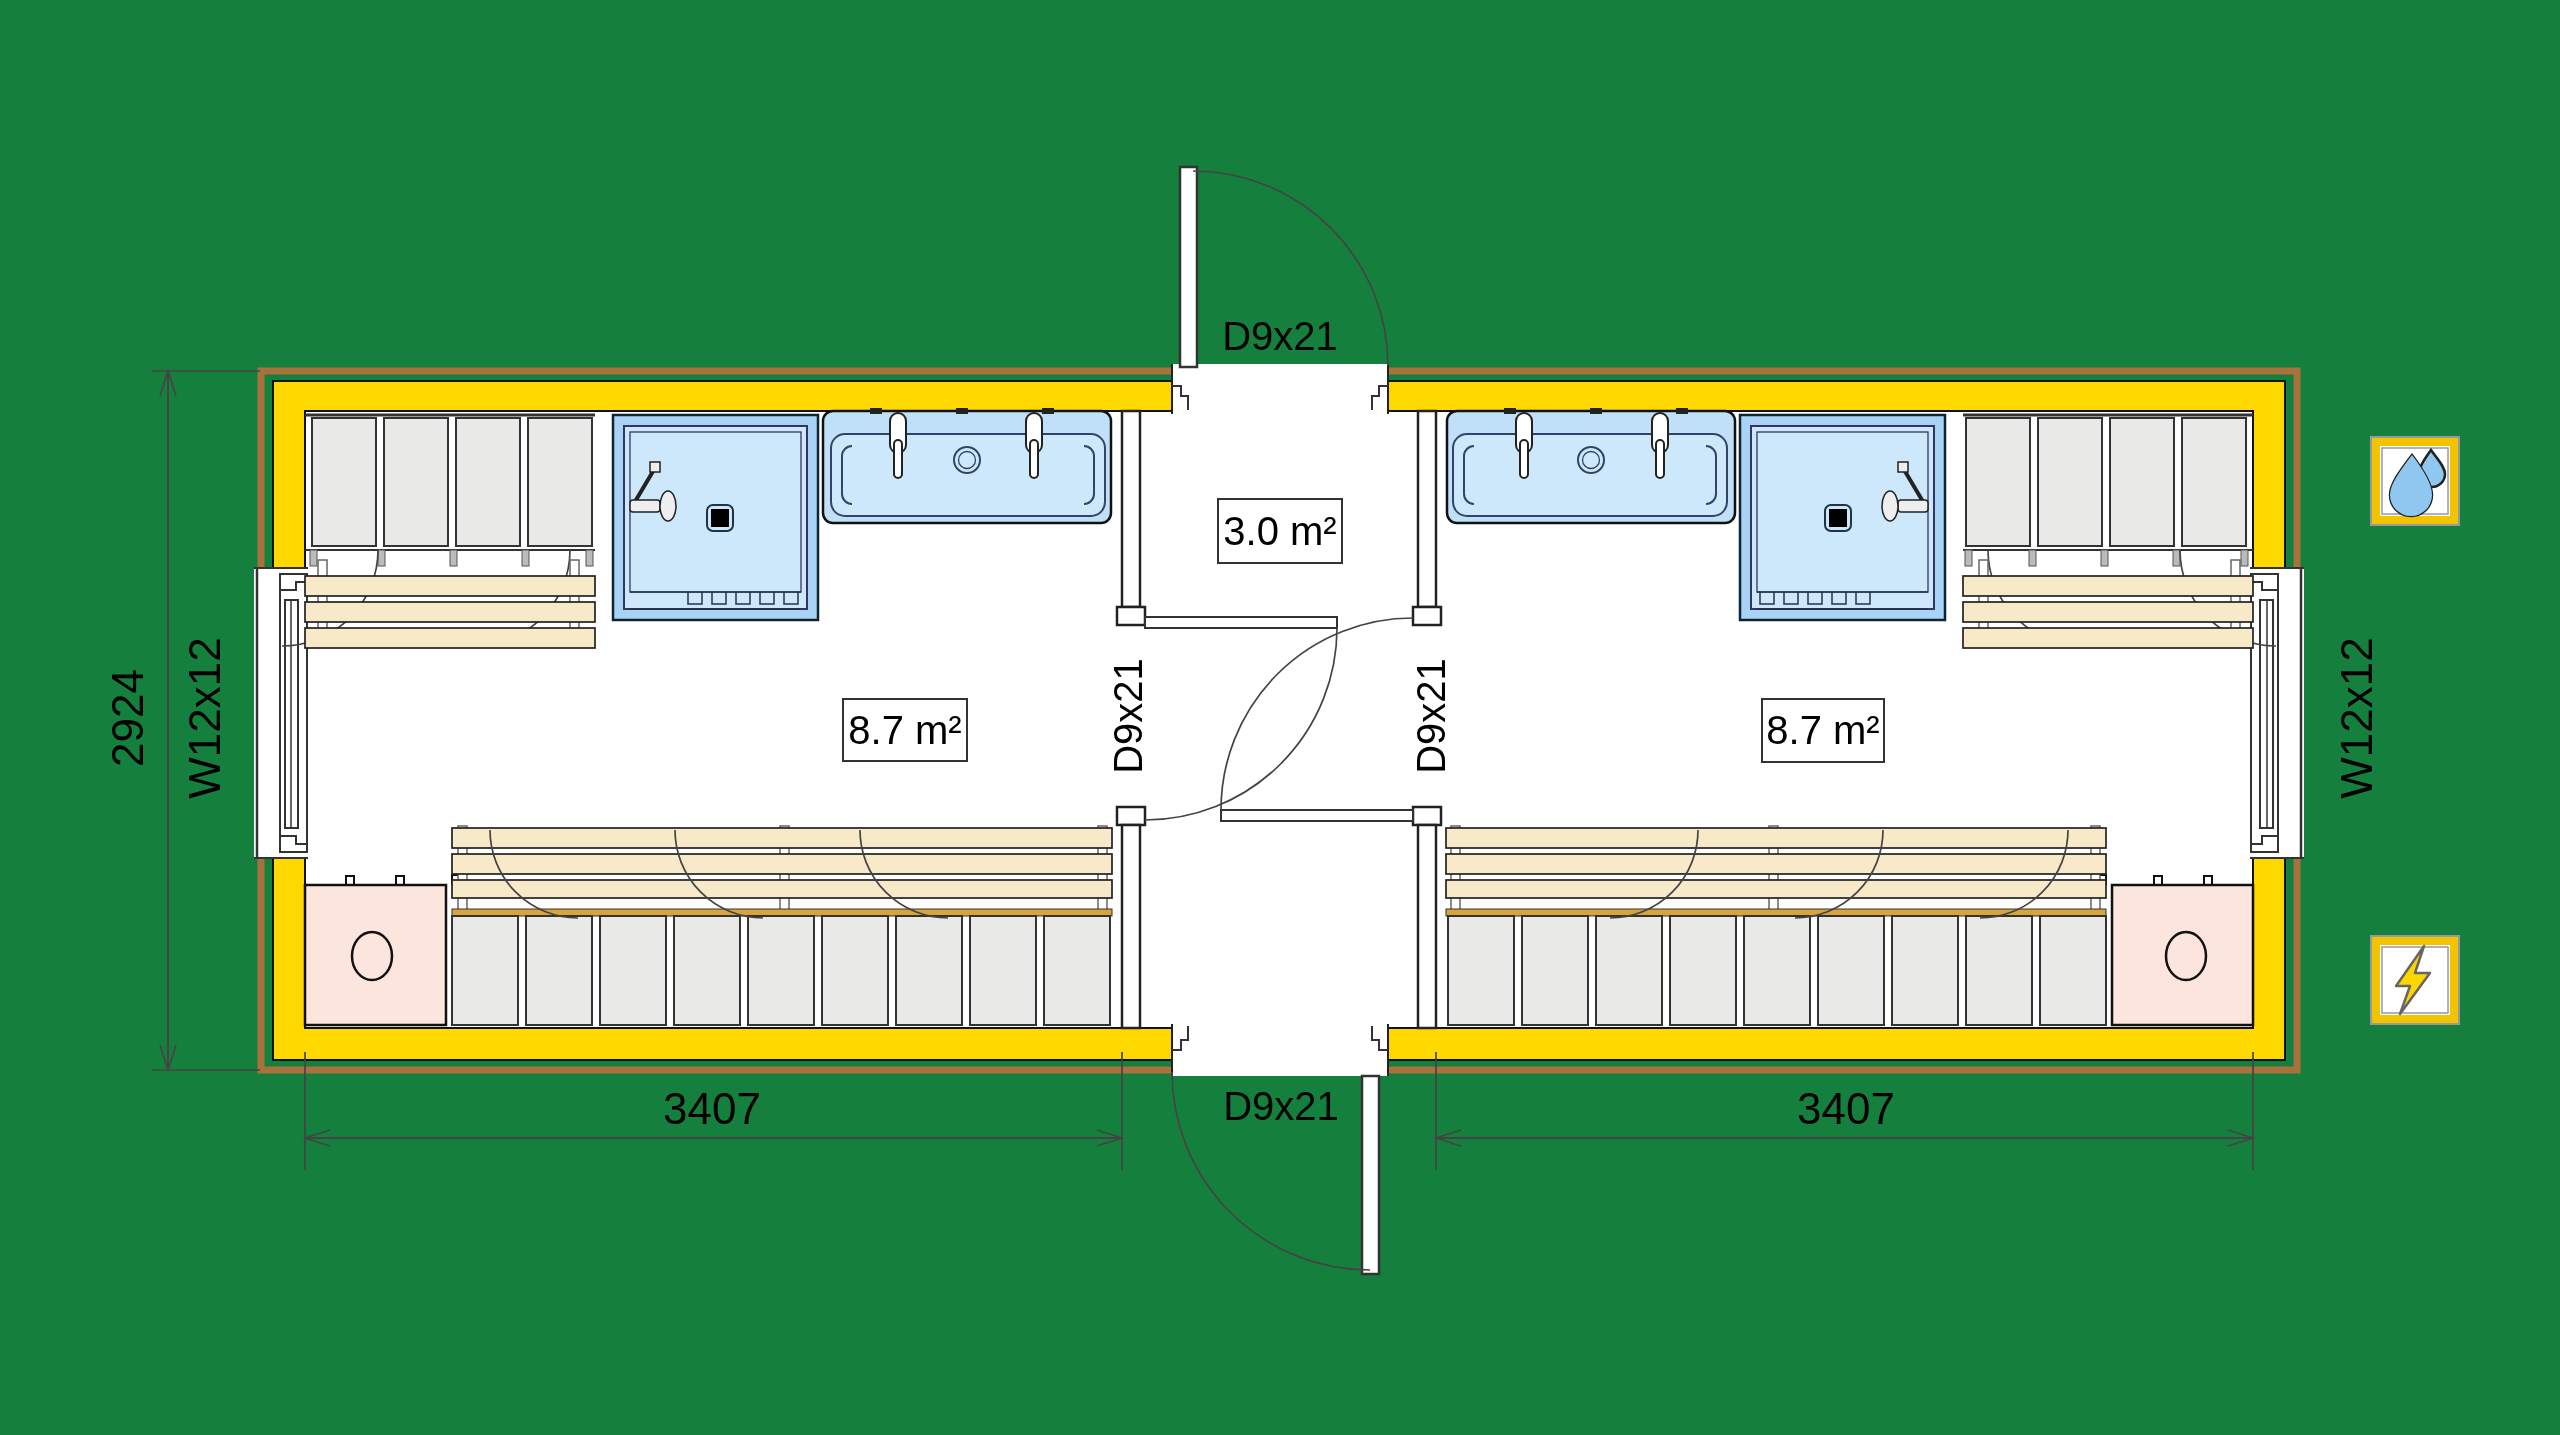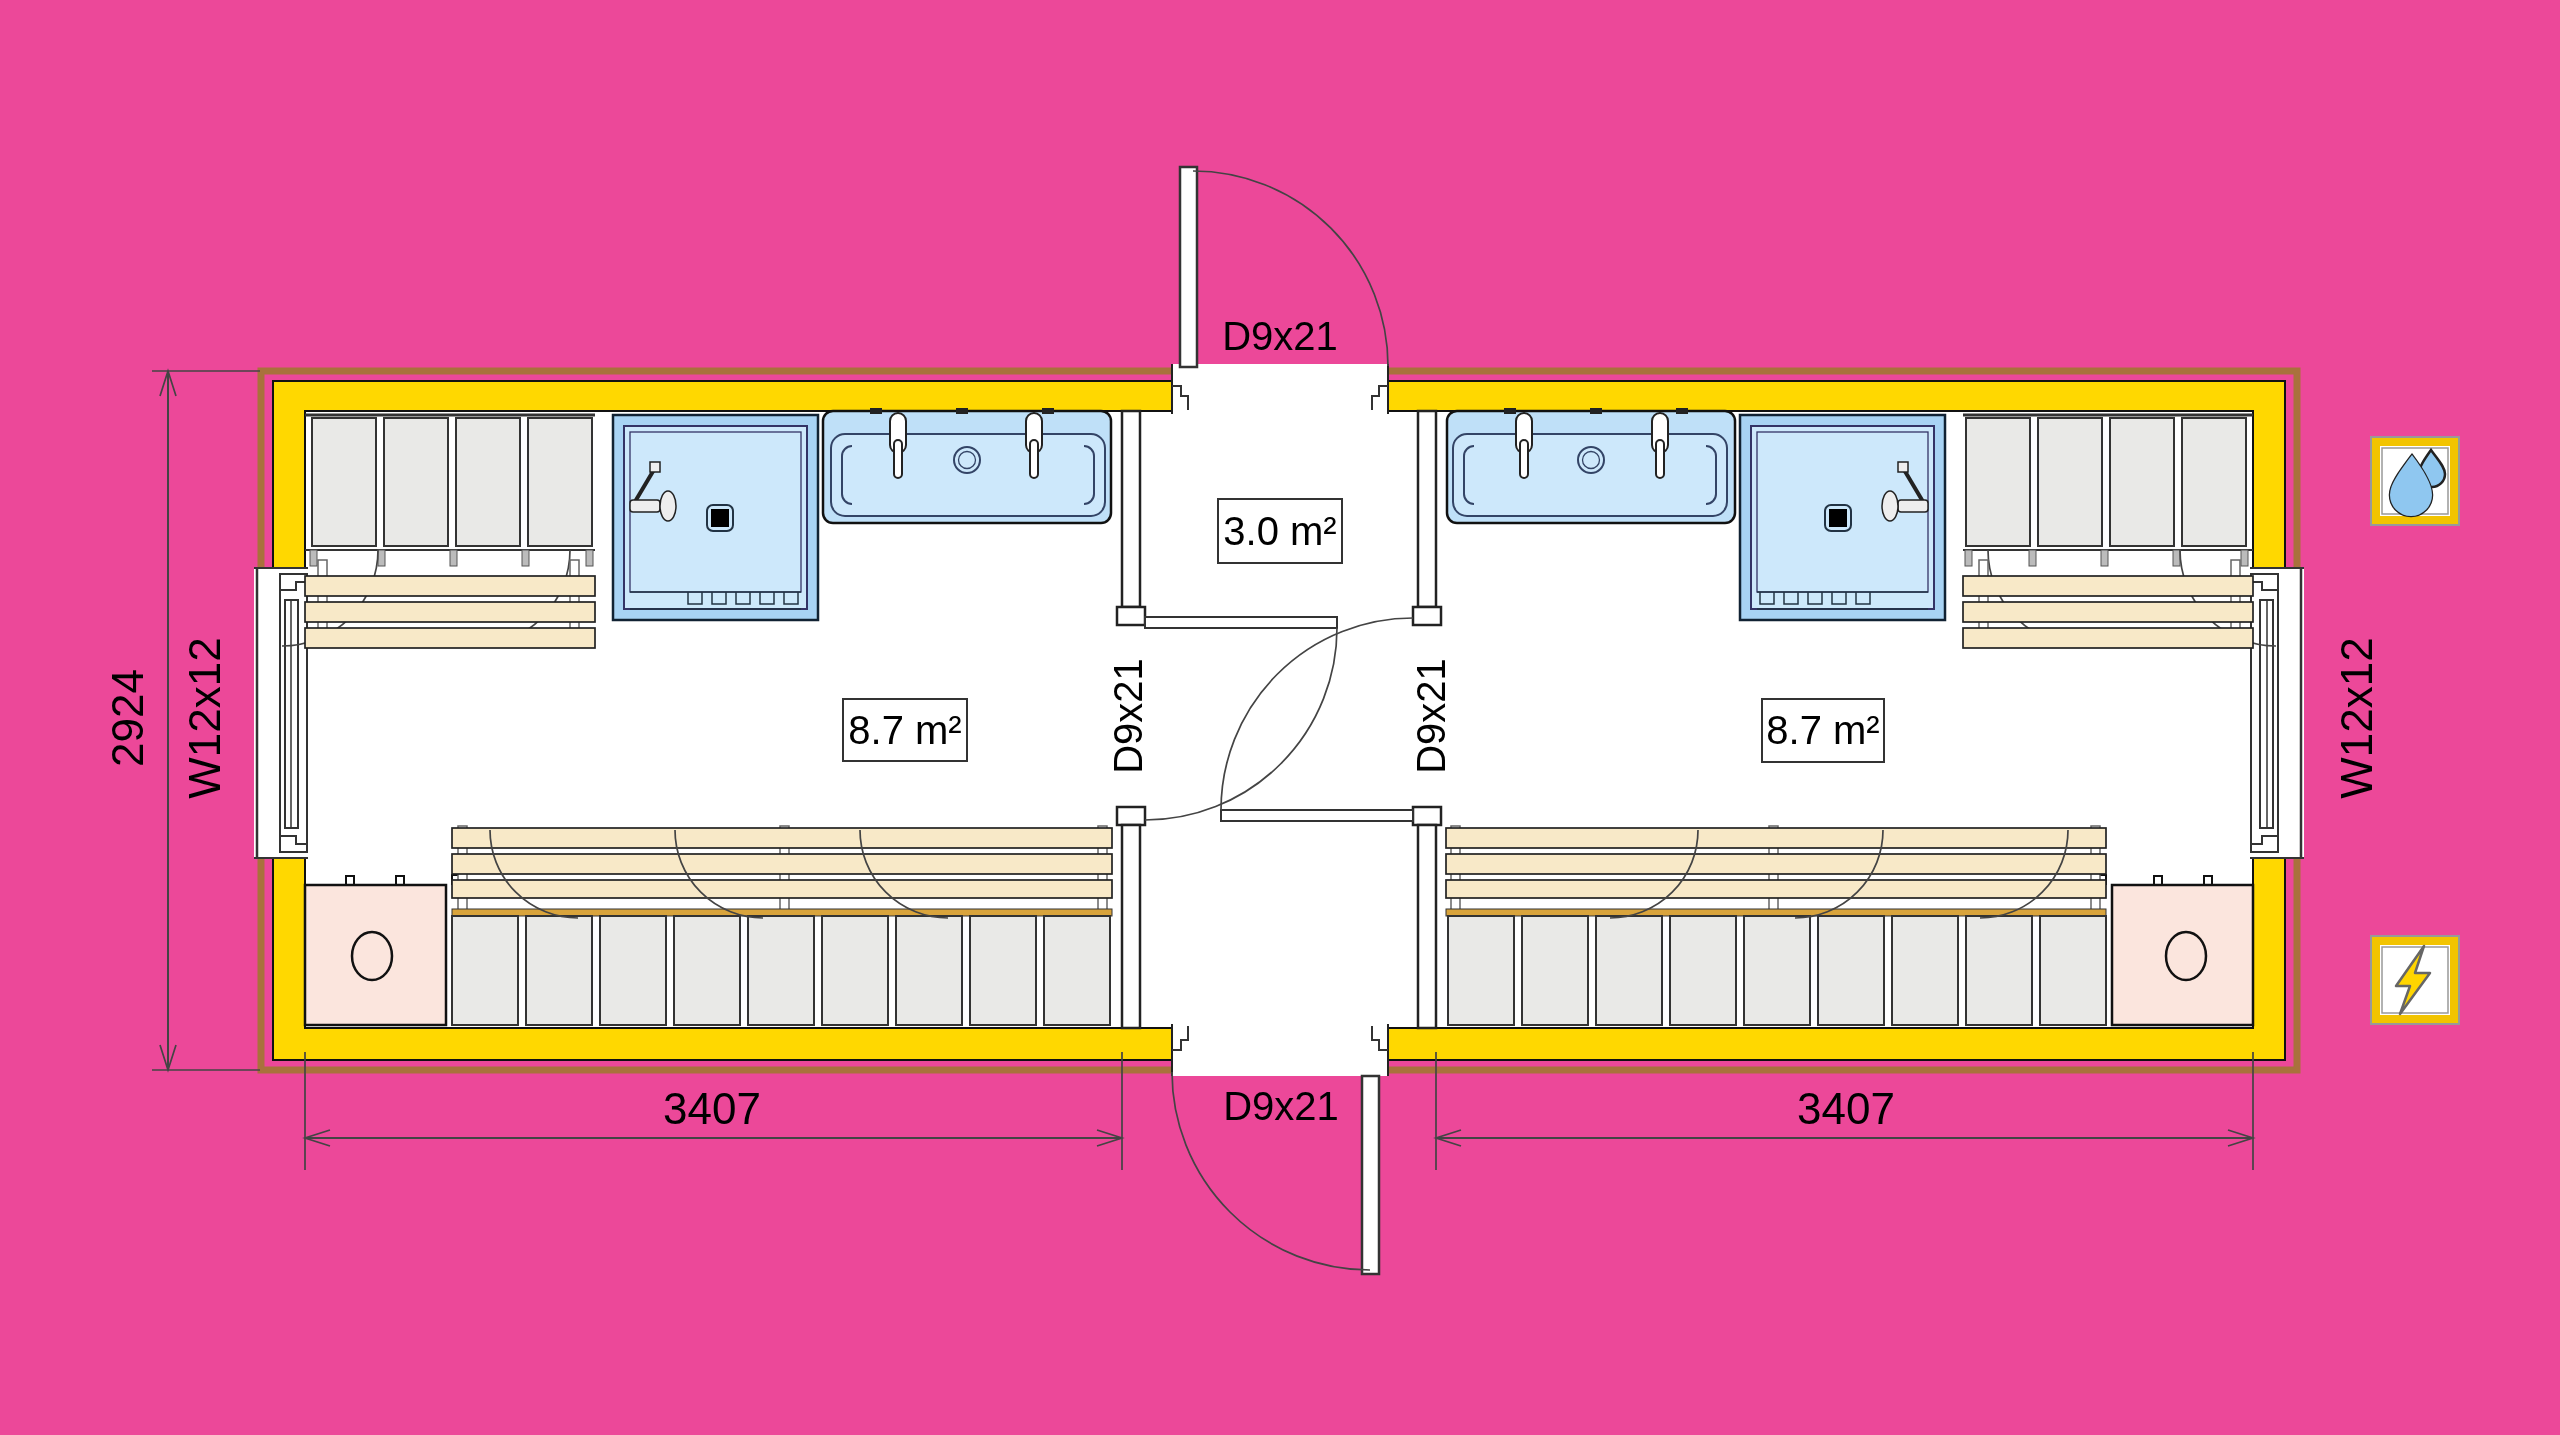--- a/index.html
+++ b/index.html
@@ -1,16 +1,16 @@
 <!DOCTYPE html>
 <html style="--wall_yellow: #FFD800; --cladding_brown: #A9713C; --fixture_blue: #BFE0F8; --shower_blue: #A8D3F4; --basin_blue: #CDE8FB; --bench_wood: #F8E9C8; --locker_grey: #E9E9E7; --locker_strip_orange: #D9A43C; --counter_pink: #FBE5DD; --drop_blue: #8FC7F0; --bolt_yellow: #FFD500; --icon_frame_yellow: #F2C400; --line_black: #1a1a1a; --dim_grey: #444444;"><head>
 <meta charset="utf-8">
 <style>
   html,body{margin:0;padding:0;background:#fff;}
-  .stage{position:relative;width:2560px;height:1435px;background:#ec4899;overflow:hidden;}
+  .stage{position:relative;width:2560px;height:1435px;background:#15803d;overflow:hidden;}
   svg{display:block;}
   text{font-family:"Liberation Sans","DejaVu Sans",sans-serif;fill:#000;}
   .dimtxt{font-size:44px;}
   .lbltxt{font-size:40px;}
 </style>
 </head>
 <body>
 
 <div class="stage">
 <svg width="2560" height="1435" viewBox="0 0 2560 1435" xmlns="http://www.w3.org/2000/svg">

